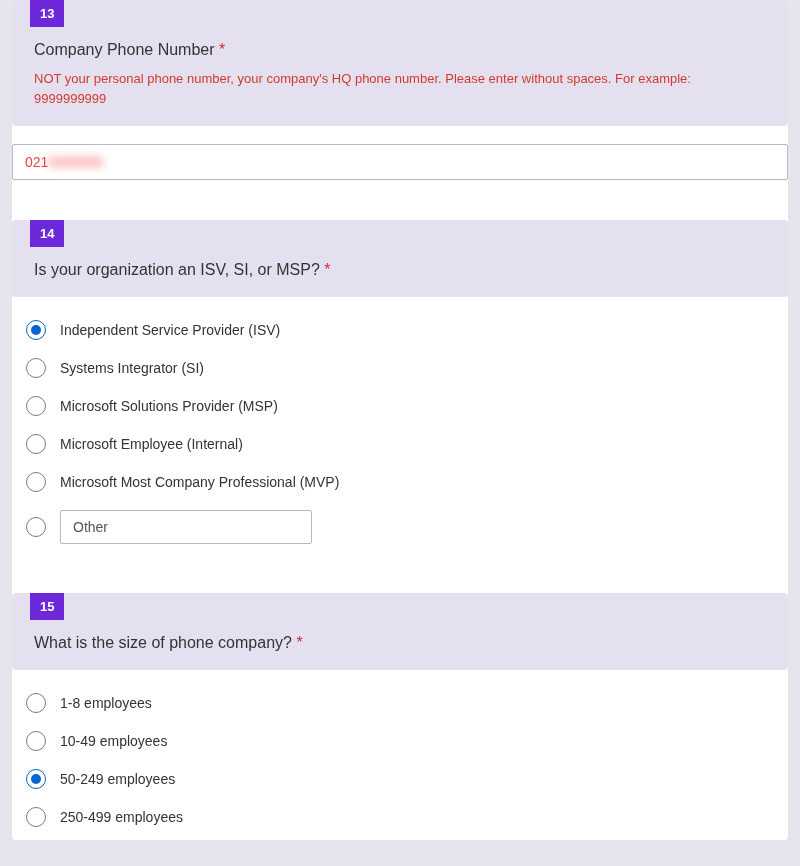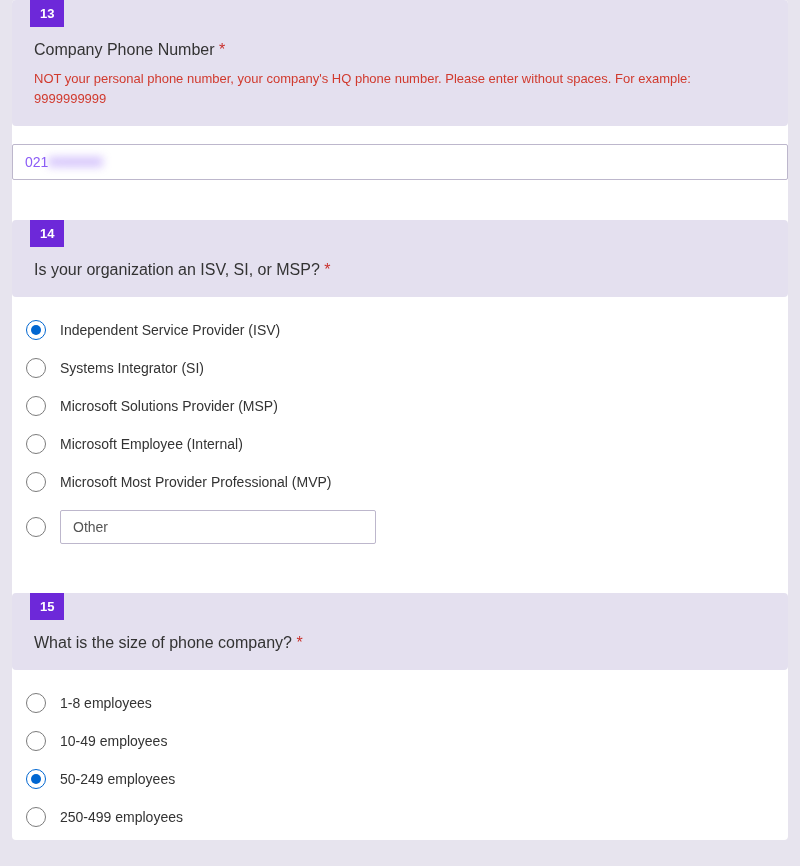--- a/index.html
+++ b/index.html
@@ -60,21 +60,21 @@
   .input-wrap {
     padding: 18px 0 0 0;
   }
   .text-input {
     width: 100%;
     border: 1px solid #bdb7cc;
     border-radius: 2px;
     padding: 9px 12px;
     font-size: 14px;
     font-family: inherit;
-    color: #8b5cf6;
+    color: #ef4444;
     background: #fff;
   }
   .options {
     padding: 14px 0 0 0;
   }
   .option-row {
     display: flex;
     align-items: center;
     padding: 9px 12px;
   }
@@ -109,21 +109,21 @@
     font-size: 14px;
     color: #333;
     cursor: pointer;
   }
   .other-input {
     border: 1px solid #bdb7cc;
     border-radius: 2px;
     padding: 8px 12px;
     font-size: 14px;
     font-family: inherit;
-    width: 316px;
+    width: 252px;
     color: #555;
   }
   .blur {
     filter: blur(4px);
     user-select: none;
   }
 </style>
 </head>
 <body>
 
@@ -167,21 +167,21 @@
         <label class="option-row">
           <input type="radio" name="q14" class="radio" style="">
           <span class="option-label">Microsoft Solutions Provider (MSP)</span>
         </label>
         <label class="option-row">
           <input type="radio" name="q14" class="radio" style="">
           <span class="option-label">Microsoft Employee (Internal)</span>
         </label>
         <label class="option-row">
           <input type="radio" name="q14" class="radio" style="">
-          <span class="option-label">Microsoft Most Provider Professional (MVP)</span>
+          <span class="option-label">Microsoft Most Company Professional (MVP)</span>
         </label>
         <div class="option-row">
           <input type="radio" name="q14" class="radio" style="">
           <input type="text" class="other-input" value="Other" style="">
         </div>
       </div>
     </div>
 
     <div class="question-block" style="margin-bottom:3px;">
       <div class="question-header">

